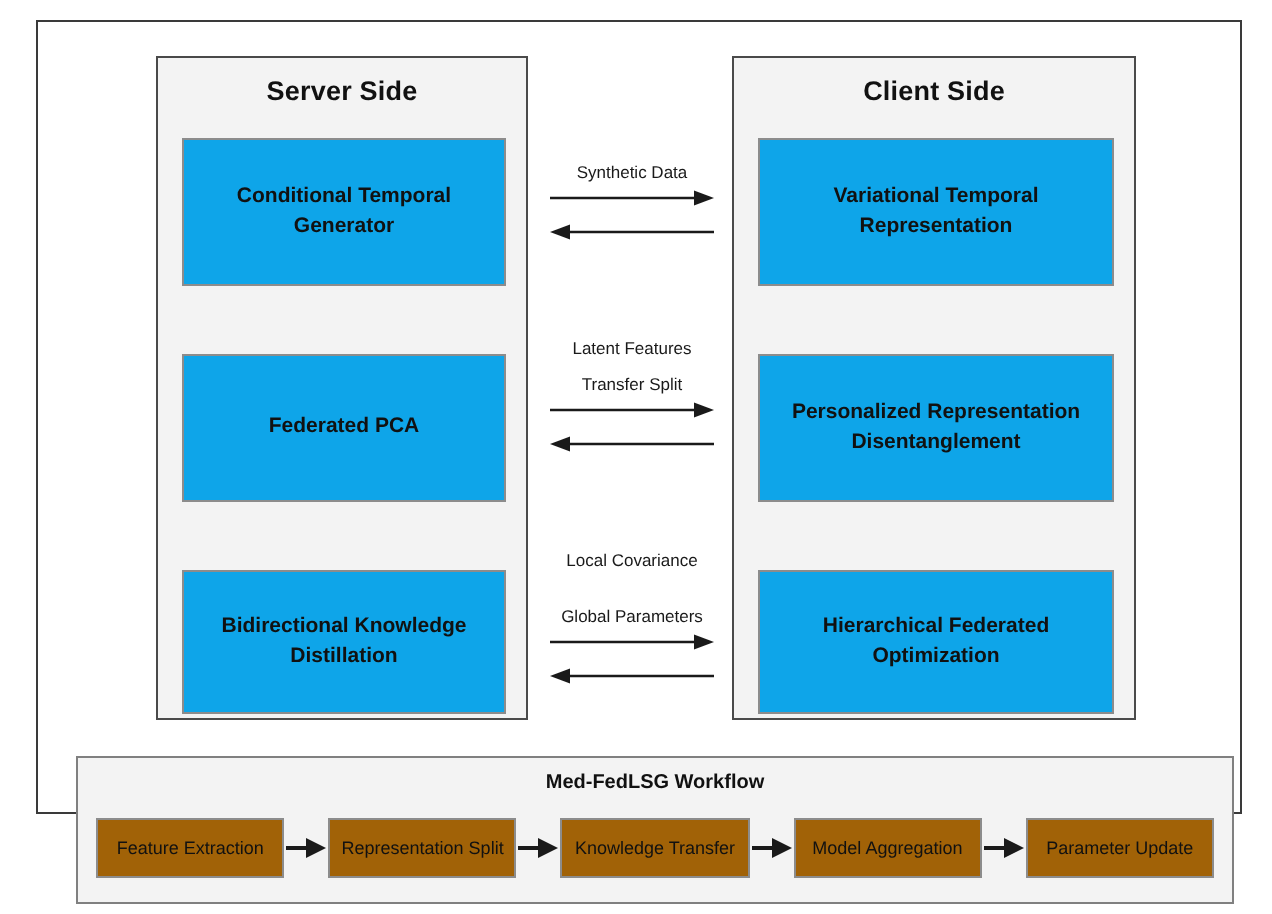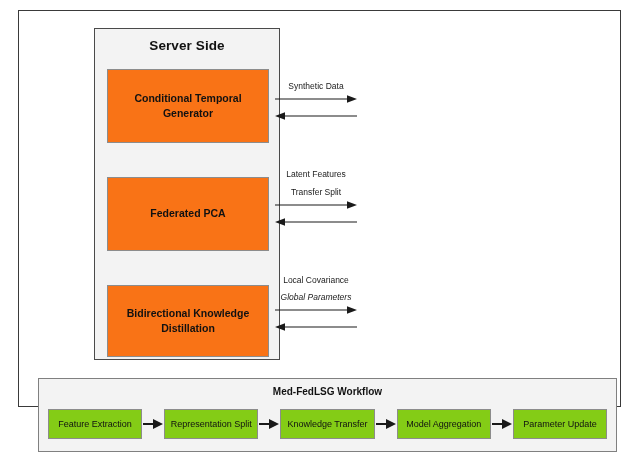--- a/index.html
+++ b/index.html
@@ -34,21 +34,20 @@
     box-sizing: border-box;
     background: #ffffff;
   }
 
   
   .side-panel {
     position: absolute;
     background: #f3f3f3;
     border: 1.5px solid #4a4a4a;
     box-sizing: border-box;
-    margin-left: 16px;
   }
   #server-panel {
     left: 78px;
     top: 28px;
     width: 186px;
     height: 332px;
   }
   #client-panel {
     left: 366px;
     top: 28px;
@@ -64,21 +63,21 @@
     text-align: center;
     font-size: 13.5px;
     font-weight: bold;
     letter-spacing: 0.1px;
     color: #111111;
   }
 
   
   .module-box {
     position: absolute;
-    background: #f97316;
+    background: #0ea5e9;
     border: 1.5px solid #8c8c8c;
     box-sizing: border-box;
     display: flex;
     align-items: center;
     justify-content: center;
     text-align: center;
     font-size: 10.5px;
     font-weight: bold;
     line-height: 1.45;
     color: #111111;
@@ -95,21 +94,21 @@
 
   
   .connector-group {
     position: absolute;
     left: 270px;
     width: 92px;
     height: 64px;
   }
   #connector-0 { top: 80px; }
   #connector-1 { top: 186px; }
-  #connector-2 { top: 291px; font-style: italic; }
+  #connector-2 { top: 302px; }
 
   .conn-label {
     position: absolute;
     left: 0;
     width: 92px;
     text-align: center;
     font-size: 8.5px;
     color: #1a1a1a;
     white-space: nowrap;
   }
@@ -152,21 +151,21 @@
     right: 9px;
     top: 28px;
     height: 34px;
     display: flex;
     align-items: center;
     justify-content: space-between;
   }
   .step-box {
     flex: 1 1 0;
     height: 30px;
-    background: #84cc16;
+    background: #a16207;
     border: 1.2px solid #8c8c8c;
     box-sizing: border-box;
     display: flex;
     align-items: center;
     justify-content: center;
     font-size: 9px;
     color: #111111;
     white-space: nowrap;
   }
   .step-arrow {
@@ -186,20 +185,27 @@
   <div id="outer-frame"></div>
 
   <div class="side-panel" id="server-panel">
     <div class="panel-title">Server Side</div>
 
     <div class="module-box mod-row-0">Conditional Temporal Generator</div>
     <div class="module-box mod-row-1">Federated PCA</div>
     <div class="module-box mod-row-2">Bidirectional Knowledge Distillation</div>
   </div>
 
+  <div class="side-panel" id="client-panel">
+    <div class="panel-title">Client Side</div>
+
+    <div class="module-box mod-row-0">Variational Temporal Representation</div>
+    <div class="module-box mod-row-1">Personalized Representation Disentanglement</div>
+    <div class="module-box mod-row-2">Hierarchical Federated Optimization</div>
+  </div>
 
   <div class="connector-group" id="connector-0">
     <div class="conn-label top">Synthetic Data</div>
     <div class="arrow-line forward">
       <svg width="82" height="10" viewBox="0 0 82 10">
         <line x1="0" y1="4" x2="72" y2="4" stroke="#1a1a1a" stroke-width="1.2"></line>
         <polygon points="72,0.2 82,4 72,7.8" fill="#1a1a1a"></polygon>
       </svg>
     </div>
     <div class="arrow-line backward">

